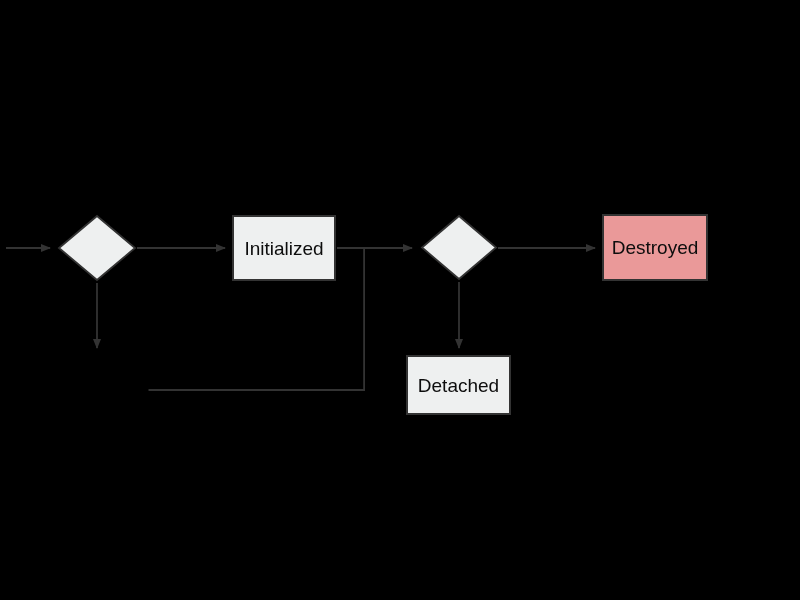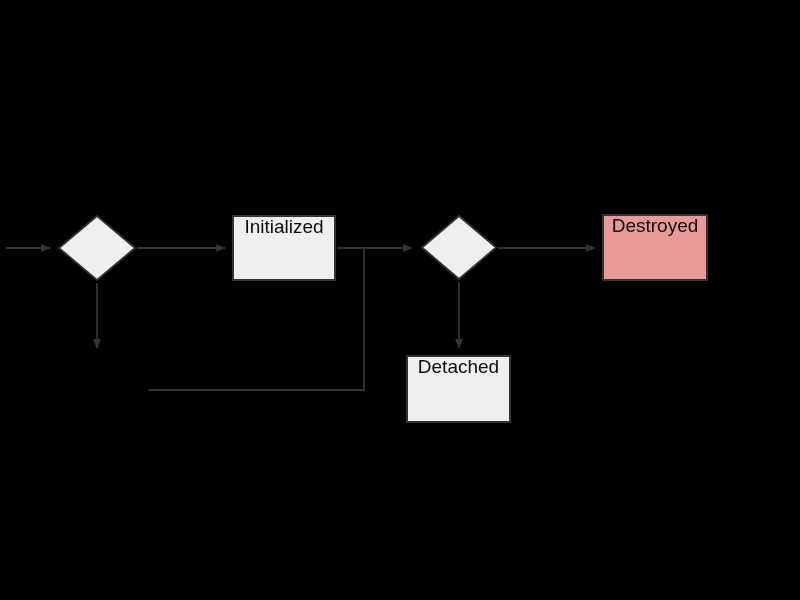--- a/index.html
+++ b/index.html
@@ -21,21 +21,21 @@
     position: absolute;
     left: 0;
     top: 0;
     width: 800px;
     height: 600px;
   }
   .node {
     position: absolute;
     box-sizing: border-box;
     display: flex;
-    align-items: flex-start;
+    align-items: center;
     justify-content: center;
     color: #0d0d0d;
     font-size: 19px;
     line-height: 1;
   }
   .node.rect {
     background: #eef0f0;
     border: 2px solid #333333;
   }
   .node.rect.destroyed {
@@ -47,21 +47,21 @@
     padding: 0;
   }
   .node.diamond svg {
     display: block;
   }
   
   #node-entry-condition  { left: 57px;  top: 214px; width: 80px;  height: 68px; }
   #node-initialized      { left: 232px; top: 215px; width: 104px; height: 66px; }
   #node-attached         { left: 43px;  top: 355px; width: 105px; height: 68px; }
   #node-detach-condition { left: 420px; top: 214px; width: 78px;  height: 67px; }
-  #node-detached         { left: 406px; top: 355px; width: 105px; height: 68px; }
+  #node-detached         { left: 406px; top: 355px; width: 105px; height: 60px; }
   #node-destroyed        { left: 602px; top: 214px; width: 106px; height: 67px; }
   .edge {
     stroke: #333333;
     stroke-width: 1.8;
     fill: none;
   }
   .diamond-shape {
     fill: #eef0f0;
     stroke: #333333;
     stroke-width: 1.8;

